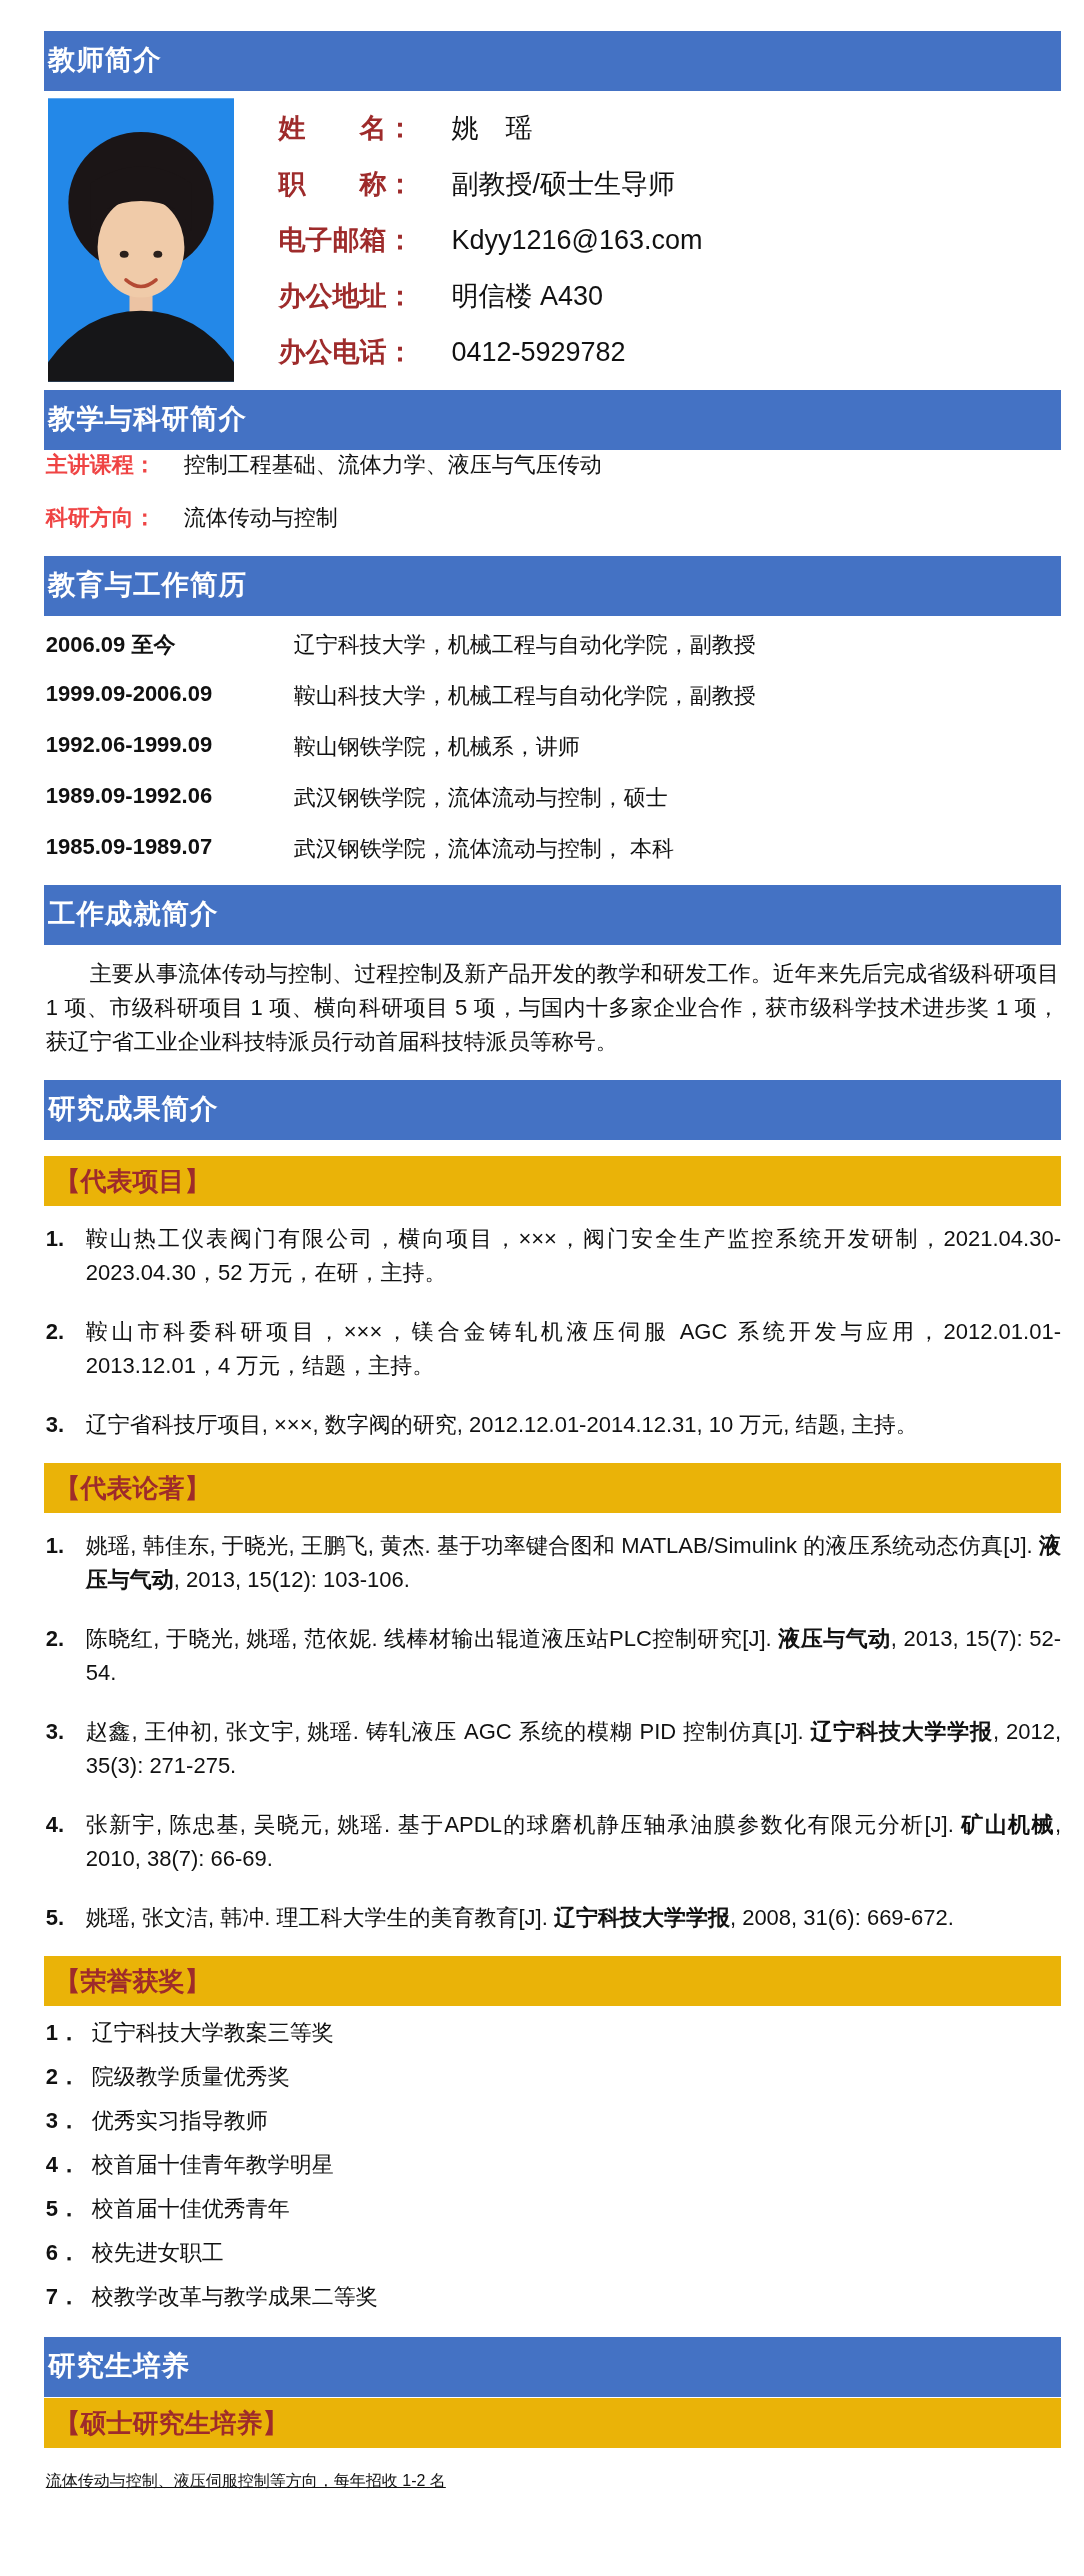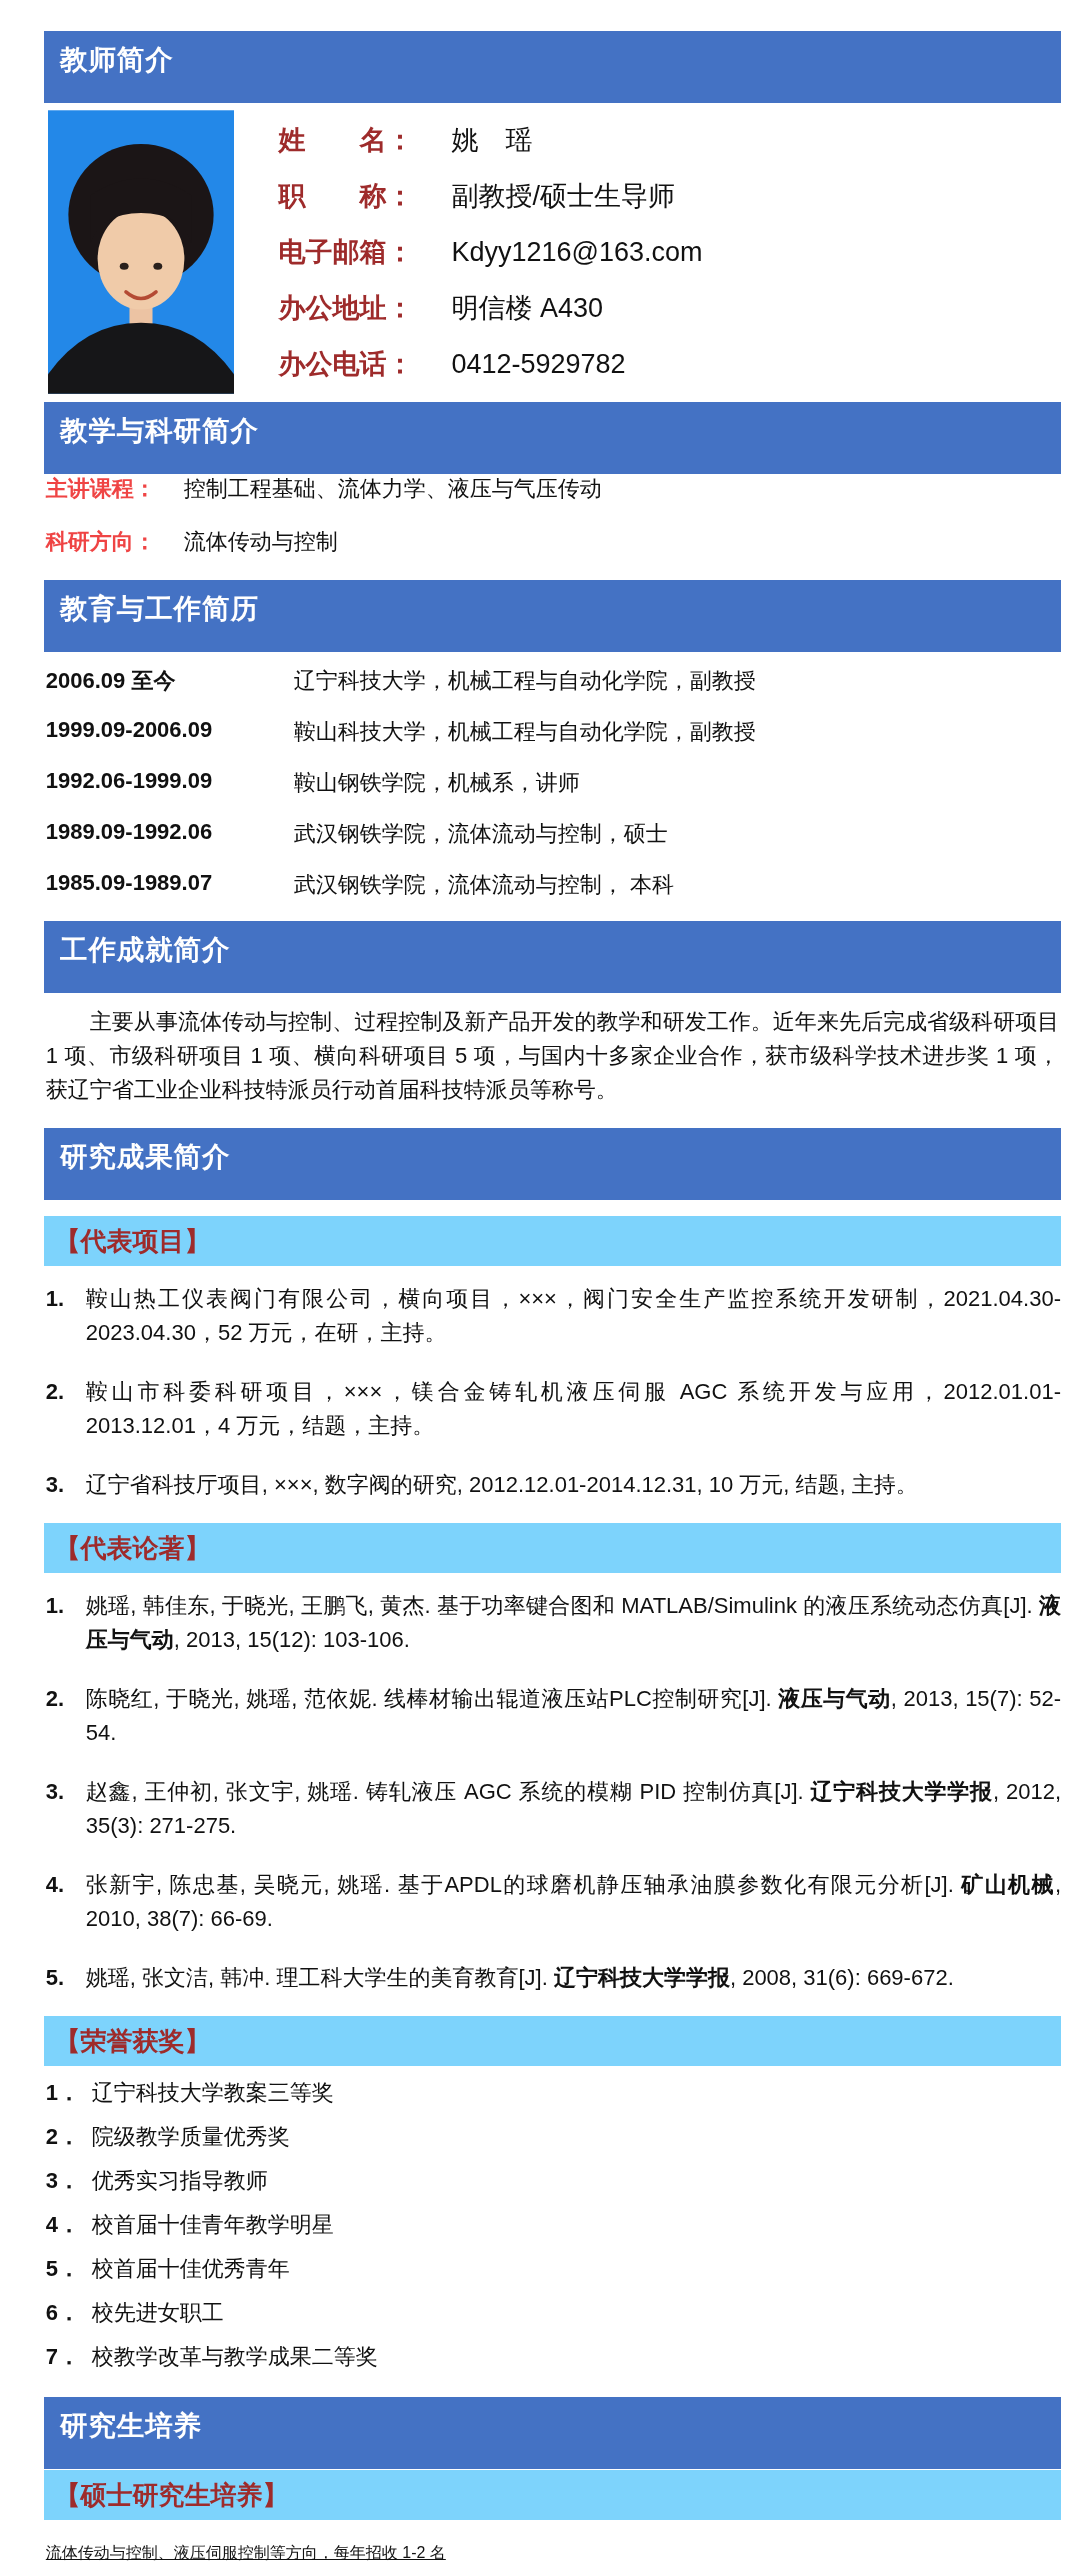--- a/index.html
+++ b/index.html
@@ -8,25 +8,25 @@
     width: 1084px; height: 2576px;
     position: relative; overflow: hidden;
     font-family: "Liberation Sans", sans-serif;
     color: #111111;
   }
   .page { position: absolute; left: 44px; top: 31px; width: 1017px; }
 
   .bar {
     background: #4472C4; color: #ffffff;
     font-weight: bold; font-size: 27.5px;
-    height: 72px; line-height: 57px;
-    padding-left: 16px; letter-spacing: 0.9px;
+    height: 60px; line-height: 57px;
+    padding-left: 4px; letter-spacing: 0.9px;
   }
   .band {
-    background: #7dd3fc; color: #9E2B2B;
+    background: #eab308; color: #9E2B2B;
     font-weight: bold; font-size: 26px;
     height: 50px; line-height: 50px;
     padding-left: 10.6px;
   }
 
   
   .profile { display: flex; margin: 7px 0 8px 4.4px; height: 284px; }
   .photo { width: 186px; height: 284px; flex: none; display: block; }
   .info {
     flex: 1; padding: 12.4px 0 12.4px 44px;

